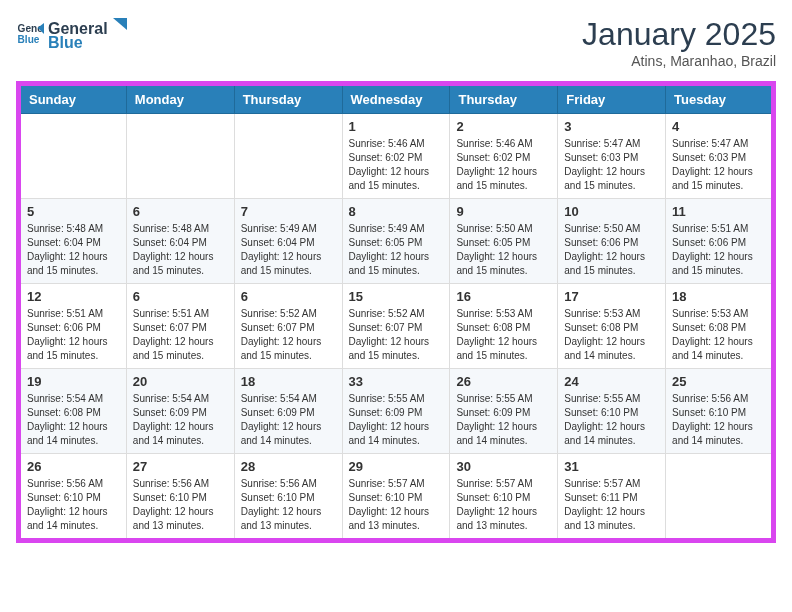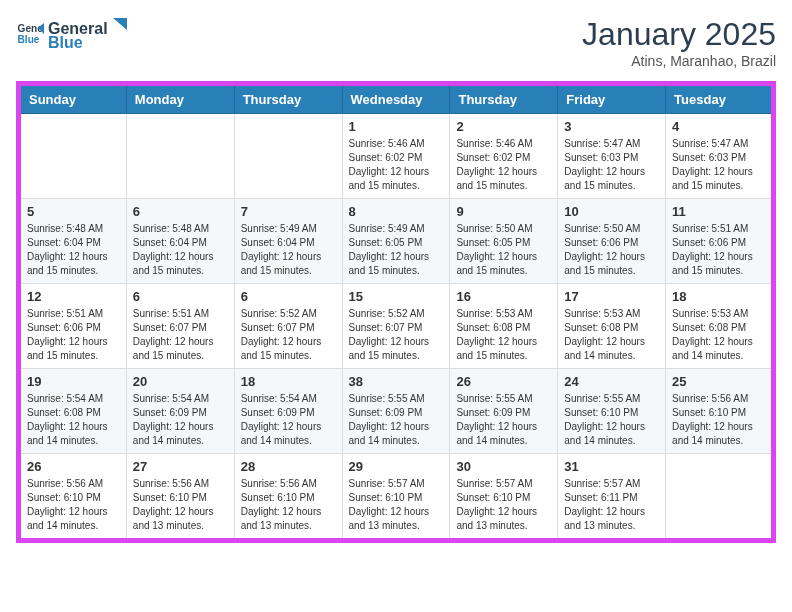--- a/index.html
+++ b/index.html
@@ -270,21 +270,21 @@
 and 14 minutes.</div>
         </td>
         <td>
           <span class="day-number">18</span>
           <div class="day-info" style="white-space: pre-line;">Sunrise: 5:54 AM
 Sunset: 6:09 PM
 Daylight: 12 hours
 and 14 minutes.</div>
         </td>
         <td>
-          <span class="day-number">38</span>
+          <span class="day-number">33</span>
           <div class="day-info" style="white-space: pre-line;">Sunrise: 5:55 AM
 Sunset: 6:09 PM
 Daylight: 12 hours
 and 14 minutes.</div>
         </td>
         <td>
           <span class="day-number">26</span>
           <div class="day-info" style="white-space: pre-line;">Sunrise: 5:55 AM
 Sunset: 6:09 PM
 Daylight: 12 hours

